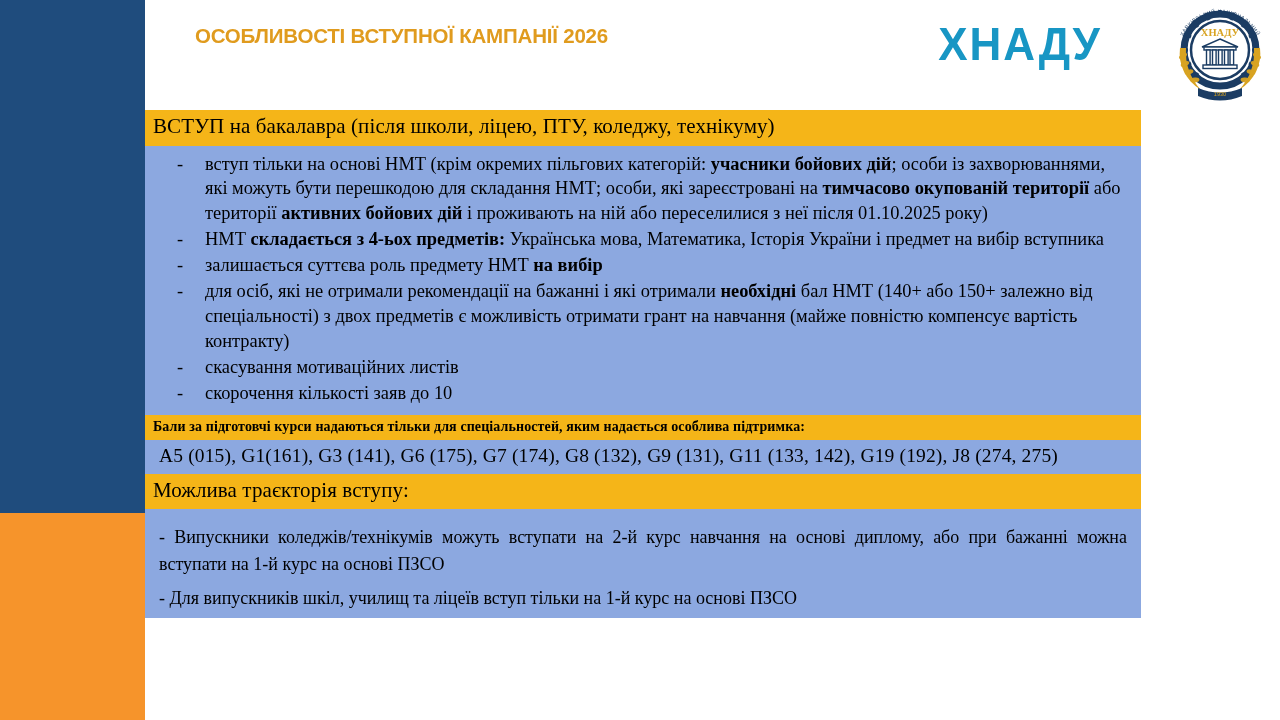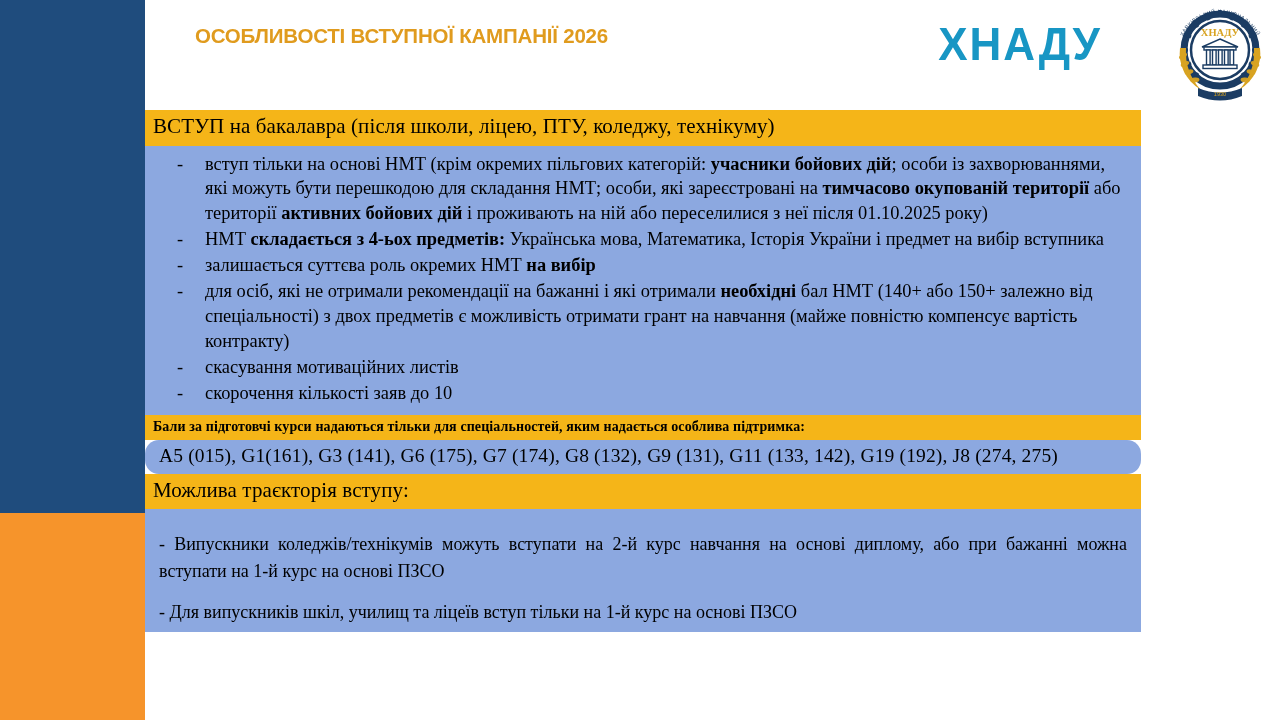--- a/index.html
+++ b/index.html
@@ -135,32 +135,31 @@
   }
   b { font-weight: bold; text-align: right; }
 
   .codes-row {
     background: #8CA8E0;
     font-size: 19.5px;
     color: #000;
     padding: 5px 14px 7px 14px;
     white-space: nowrap;
     letter-spacing: 0.15px;
-    border-radius: 14px;
   }
 
   .para-block {
     background: #8CA8E0;
     padding: 8px 14px 6px 14px;
   }
   .para {
     font-size: 18px;
     line-height: 1.5;
     color: #000;
-    margin: 14px 0 6px 0;
+    margin: 7px 0 6px 0;
     text-align: justify;
   }
   .para:last-child { margin-bottom: 0; }
 </style>
 </head>
 <body>
 
 <div class="slide">
 
   <div class="sidebar">
@@ -239,21 +238,21 @@
   </div>
 
   <div class="content">
 
     <div class="bar">ВСТУП на бакалавра (після школи, ліцею, ПТУ, коледжу, технікуму)</div>
 
     <div class="panel">
       <ul class="bullets" id="bullet-list">
           <li><span class="dash">-</span><span><span>вступ тільки на основі НМТ  (крім окремих пільгових категорій: </span><b>учасники бойових дій</b><span>; особи із захворюваннями, які можуть бути перешкодою для складання НМТ;  особи, які зареєстровані на </span><b>тимчасово окупованій території</b><span> або території </span><b>активних бойових дій</b><span> і проживають на ній або переселилися з неї після 01.10.2025  року)</span></span></li>
           <li><span class="dash">-</span><span><span>НМТ  </span><b>складається з 4-ьох предметів:</b><span> Українська мова, Математика, Історія України і предмет на вибір вступника</span></span></li>
-          <li><span class="dash">-</span><span><span>залишається суттєва роль окремих НМТ  </span><b>на вибір</b></span></li>
+          <li><span class="dash">-</span><span><span>залишається суттєва роль предмету НМТ  </span><b>на вибір</b></span></li>
           <li><span class="dash">-</span><span><span>для осіб, які не отримали рекомендації на бажанні і які отримали </span><b>необхідні</b><span> бал НМТ  (140+ або 150+ залежно від спеціальності) з двох предметів є можливість отримати грант на навчання (майже повністю компенсує вартість контракту)</span></span></li>
           <li><span class="dash">-</span><span><span>скасування мотиваційних листів</span></span></li>
           <li><span class="dash">-</span><span><span>скорочення кількості заяв до 10</span></span></li>
         </ul>
     </div>
 
     <div class="bar sub">Бали за підготовчі курси надаються тільки для спеціальностей, яким надається особлива підтримка:</div>
 
     <div class="codes-row">A5 (015), G1(161), G3 (141), G6 (175), G7 (174), G8 (132), G9 (131), G11 (133, 142), G19 (192), J8 (274, 275)</div>
 

